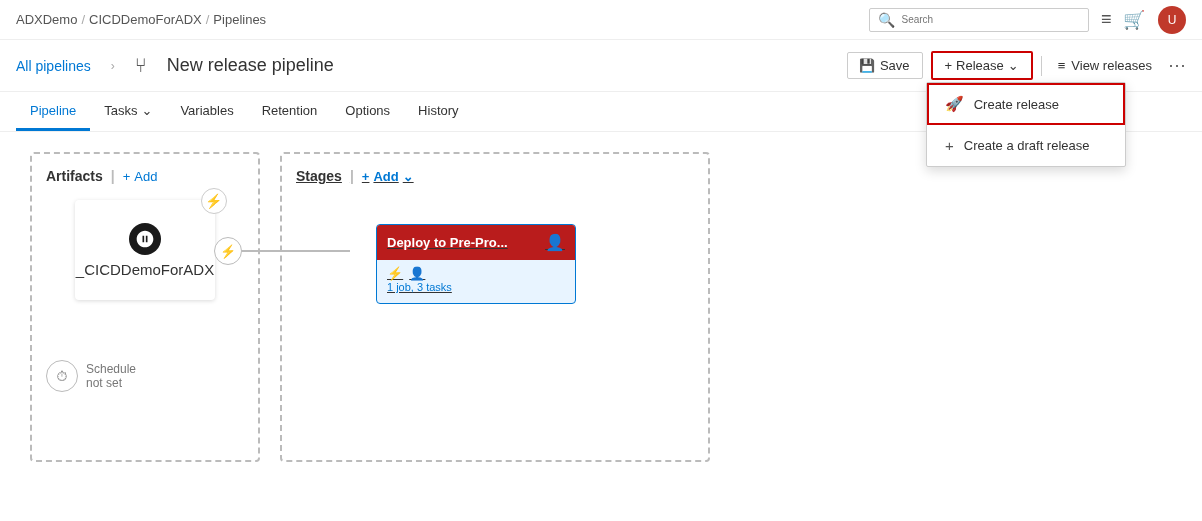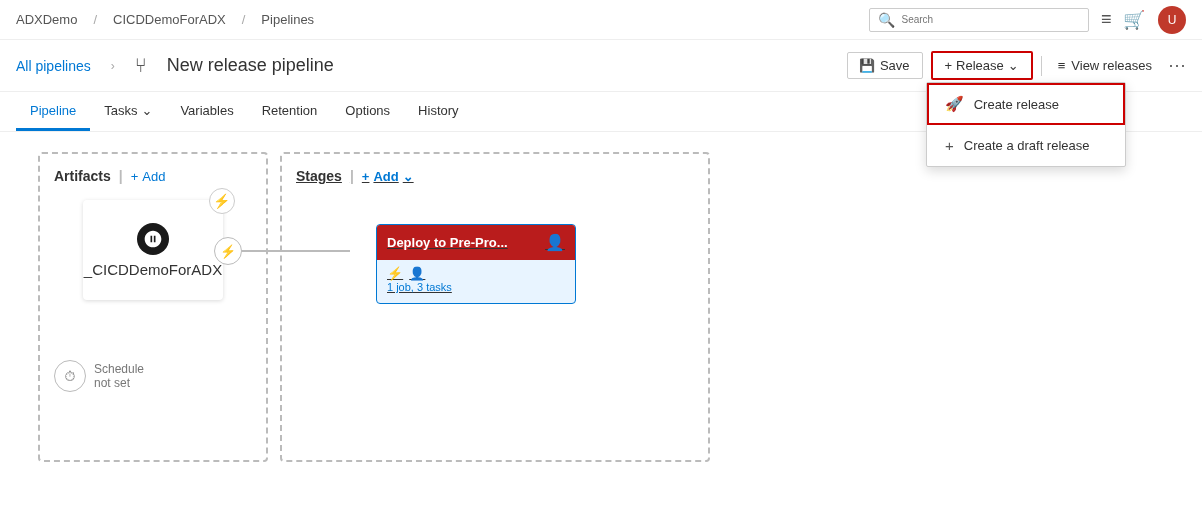--- a/index.html
+++ b/index.html
@@ -4,21 +4,21 @@
   <style>
     * { box-sizing: border-box; margin: 0; padding: 0; }
     body { font-family: 'Segoe UI', sans-serif; font-size: 13px; background: #fff; color: #333; width: 1202px; height: 521px; overflow: hidden; }
 
     
     .breadcrumb-bar {
       display: flex; align-items: center; justify-content: space-between;
       padding: 6px 16px; background: #fff; border-bottom: 1px solid #eee;
       height: 40px;
     }
-    .breadcrumb { display: flex; align-items: center; gap: 16px; color: #555; font-size: 13px; }
+    .breadcrumb { display: flex; align-items: center; gap: 4px; color: #555; font-size: 13px; }
     .breadcrumb span { color: #555; }
     .breadcrumb .sep { color: #aaa; }
     .top-right { display: flex; align-items: center; gap: 12px; }
     .search-box {
       display: flex; align-items: center; border: 1px solid #ccc; border-radius: 2px;
       padding: 3px 8px; width: 220px; background: #fff;
     }
     .search-box input { border: none; outline: none; font-size: 10px; width: 180px; }
     .search-icon { color: #666; margin-right: 6px; font-size: 14px; }
     .top-icon { font-size: 18px; color: #555; cursor: pointer; }
@@ -78,21 +78,21 @@
       padding: 10px 14px; font-size: 13px; cursor: pointer; color: #333;
       border-bottom: 3px solid transparent; display: flex; align-items: center; gap: 4px;
     }
     .nav-tab.active { border-bottom: 3px solid #0078d4; color: #0078d4; }
 
     
     .canvas { padding: 20px 16px; background: #fff; height: calc(521px - 132px); position: relative; }
 
     
     .artifacts-panel {
-      position: absolute; left: 38px; top: 20px;
+      position: absolute; left: 30px; top: 20px;
       width: 230px; height: 310px;
       border: 2px dashed #bbb; border-radius: 4px; padding: 14px;
     }
     .panel-header { display: flex; align-items: center; gap: 8px; font-weight: 600; font-size: 14px; margin-bottom: 16px; }
     .panel-header .sep-v { color: #bbb; }
     .add-link { display: flex; align-items: center; gap: 4px; color: #0078d4; cursor: pointer; font-weight: 400; font-size: 13px; }
 
     
     .artifact-card {
       width: 140px; height: 100px; border-radius: 4px; background: #fff;

